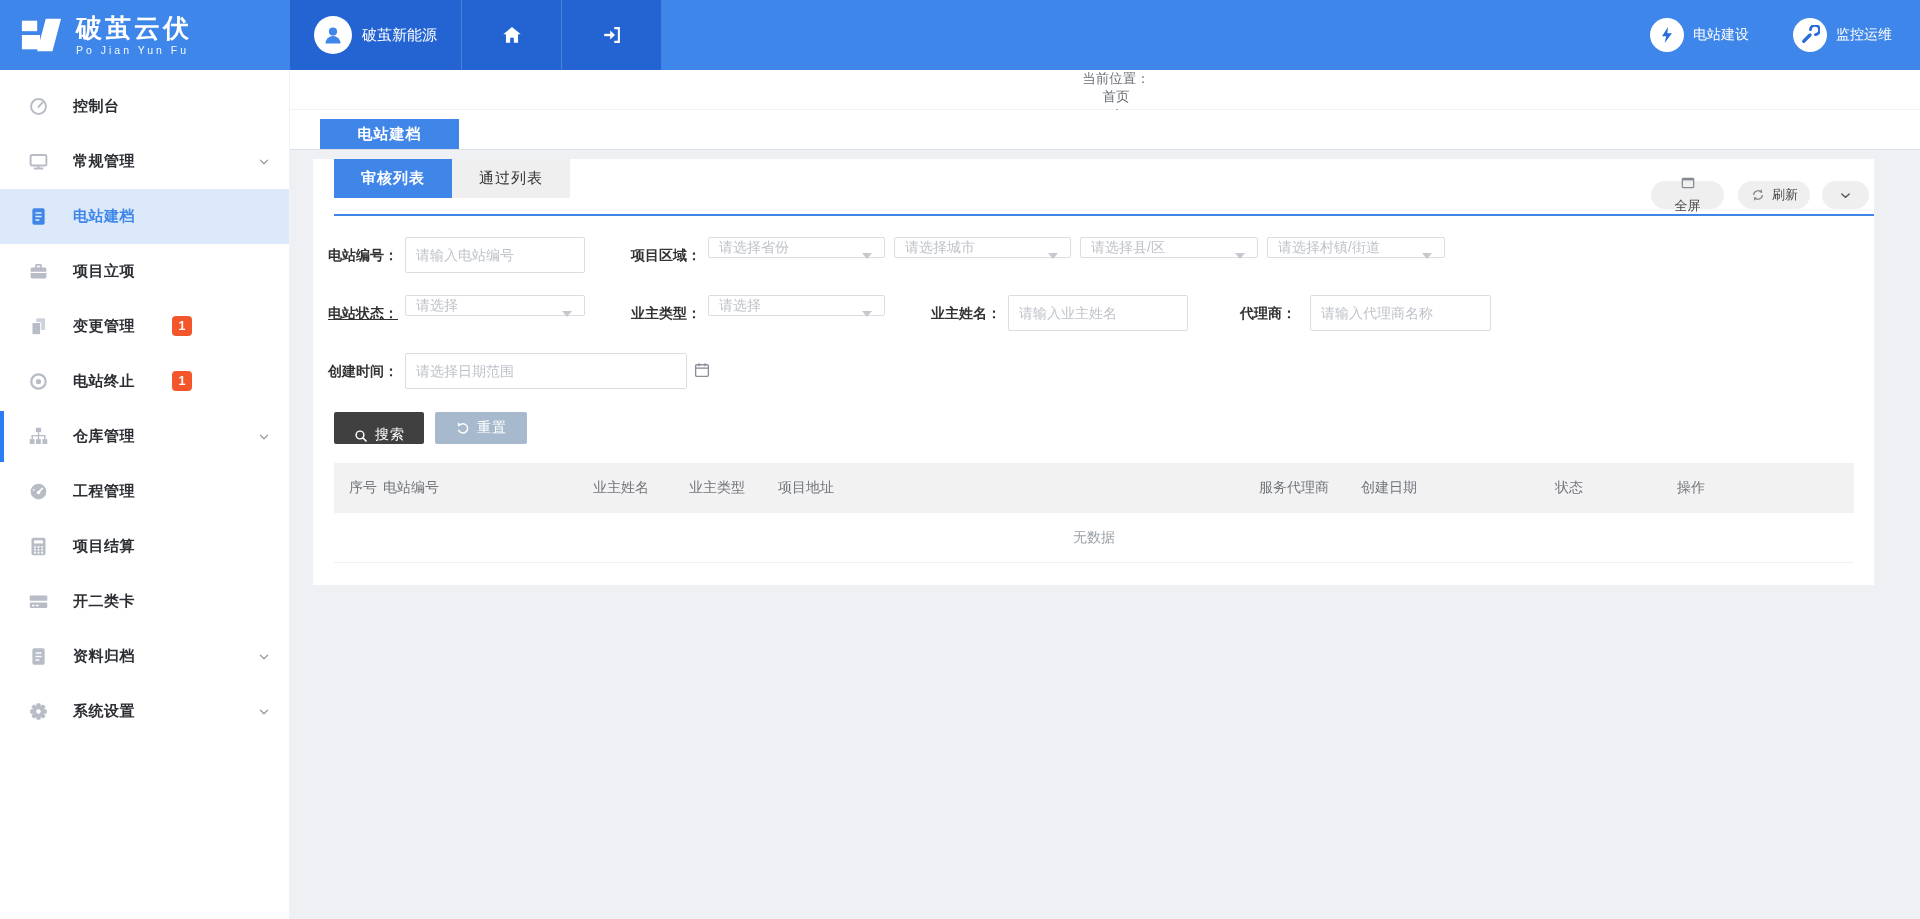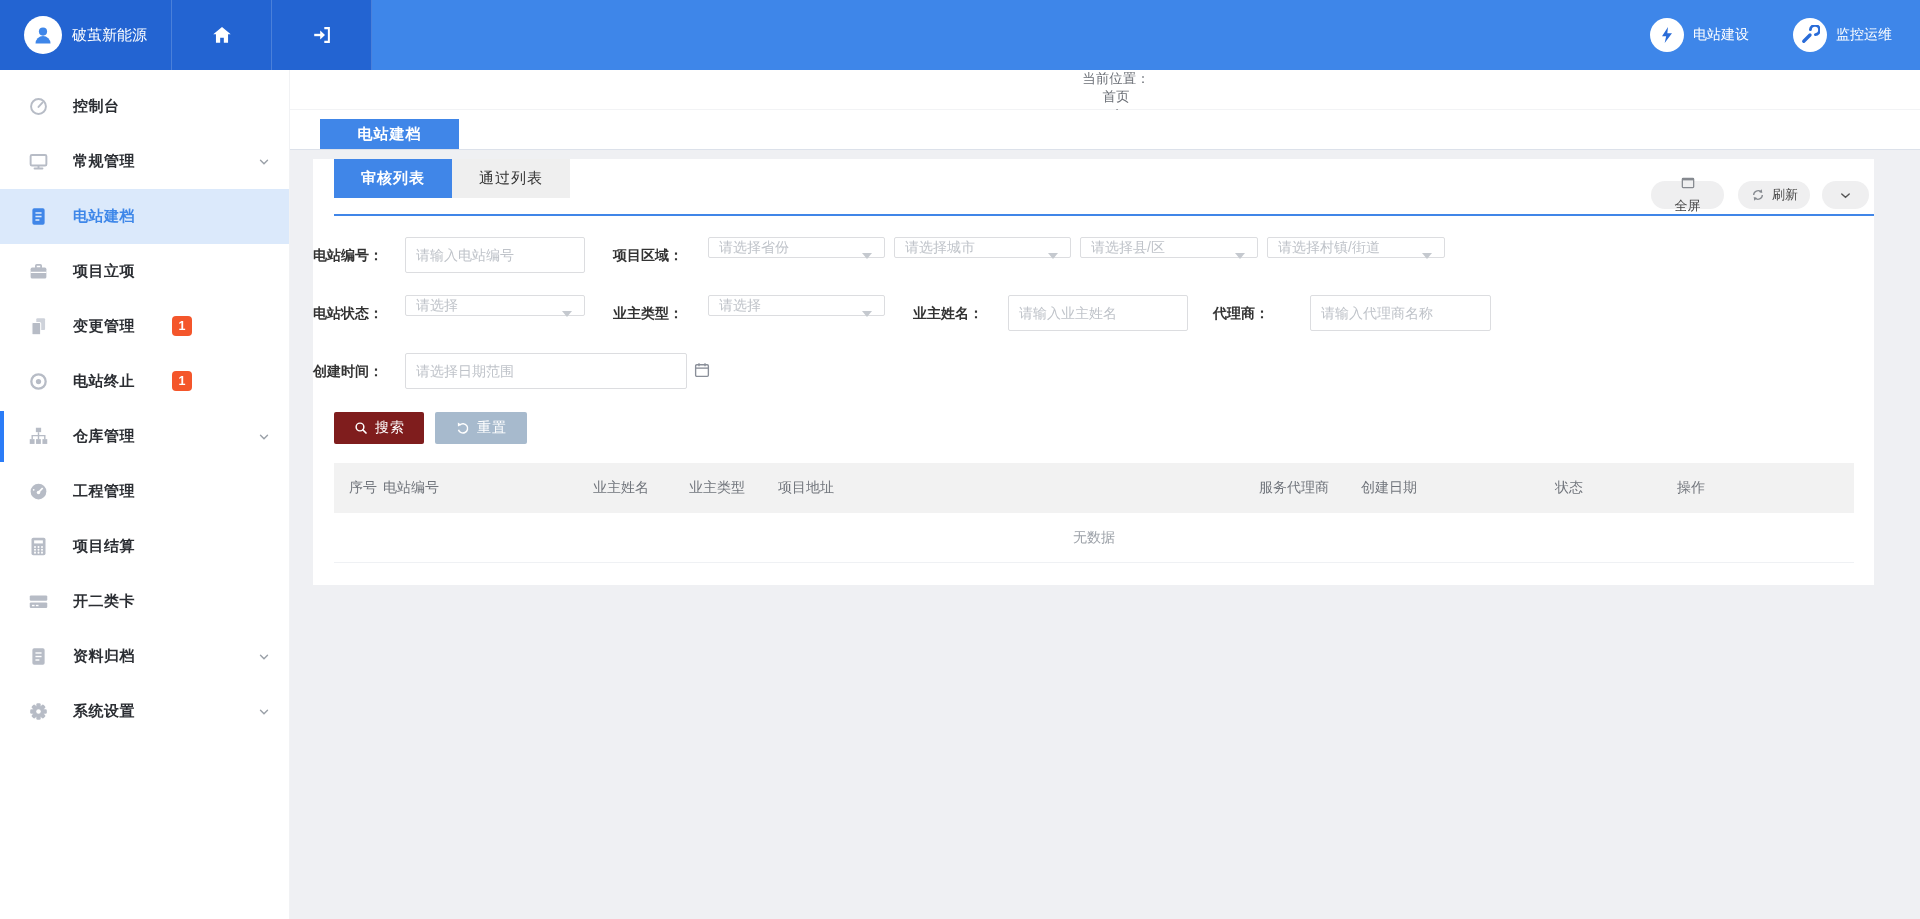--- a/index.html
+++ b/index.html
@@ -49,50 +49,63 @@
      cursor:pointer; letter-spacing:1px; }
   .tab.t0 { left:21px; background:#4086E8; color:#fff; font-weight:bold; }
   .tab.t1 { left:139px; background:#EFEFEF; color:#333; }
   .tab-line { position:absolute; top:55px; left:21px; width:1540px; height:2px; background:#4086E8; }
   .pill { position:absolute; top:22px; height:28px; border-radius:14px; background:#EFEFF0; border:none; display:flex; align-items:center;
      justify-content:center; gap:6px; font-size:13px; color:#454545; cursor:pointer; font-family:inherit; }
   .pill.fullscreen { left:1338px; width:73px;flex-direction:column; }
   .pill.refresh { left:1425px; width:72px; }
   .pill.collapse { left:1509px; width:47px; }
 
-  .flabel { position:absolute; height:36px; line-height:36px; font-size:14px; color:#333; font-weight:600; }
+  .flabel { position:absolute; height:36px; line-height:36px; text-align:right; font-size:14px; color:#333; font-weight:600; }
   .finput { position:absolute; height:36px; border:1px solid #DCDDE0; border-radius:2px; background:#fff; font-size:14px; color:#333;
      padding:0 10px; font-family:inherit; outline:none; }
   .finput::placeholder { color:#BFC3C9; }
   .fselect { position:absolute; height:21px; border:1px solid #DCDDE0; border-radius:2px; background:#fff; display:flex; align-items:center;
      padding:0 26px 0 10px; cursor:pointer; }
   .fselect .ph { font-size:14px; color:#BFC3C9; white-space:nowrap; }
   .fselect .caret { position:absolute; right:12px; top:15px; width:0; height:0;
      border-left:5px solid transparent; border-right:5px solid transparent; border-top:6px solid #C5C9CF; }
   .row1 { top:78px; } .row2 { top:136px; } .row3 { top:194px; }
   .cal-icon { position:absolute; left:380px; top:202px; pointer-events:none; }
 
   .btn { position:absolute; top:253px; height:32px; border:none; border-radius:2px; color:#fff; font-size:14px; display:flex;
      align-items:center; justify-content:center; gap:6px; cursor:pointer; font-family:inherit; letter-spacing:1px; }
-  .btn.search { left:21px; width:90px; background:#7f1d1d; }
+  .btn.search { left:21px; width:90px; background:#404040;align-items:flex-end; }
   .btn.reset { left:122px; width:92px; background:#A7BACD; }
 
   .thead { position:absolute; top:304px; left:21px; width:1520px; height:50px; background:#F2F2F2; display:flex; align-items:center;
      font-size:14px; color:#71757C; padding-left:15px; }
   .thead span { flex:0 0 auto; }
   .c0{width:34px;} .c1{width:210px;} .c2{width:96px;} .c3{width:89px;} .c4{width:481px;} .c5{width:102px;} .c6{width:194px;} .c7{width:122px;} .c8{flex:1;}
   .tempty { position:absolute; top:354px; left:21px; width:1520px; height:50px; display:flex; align-items:center; justify-content:center;
      font-size:14px; color:#9CA1A8; border-bottom:1px solid #EFF1F4; }
 
   svg { display:block; }
 </style>
 </head>
 <body>
 
 <div class="header">
+  <div class="brand">
+    <span>
+      <svg width="46" height="42" viewBox="0 0 48 44">
+        <polygon points="4,7 20,7 20,18 4,18" fill="#fff"></polygon>
+        <polygon points="4,22 23,22 23,37 4,37" fill="#fff"></polygon>
+        <polygon points="29,5 45,5 36,39 20,39" fill="#fff"></polygon>
+      </svg>
+    </span>
+    <div class="brand-txt">
+      <div class="brand-title">破茧云伏</div>
+      <div class="brand-sub">Po Jian Yun Fu</div>
+    </div>
+  </div>
 
   <div class="nav-dark">
     <div class="nav-sec nav-company">
       <span class="avatar-circle">
         <svg width="24" height="24" viewBox="0 0 24 24">
           <circle cx="12" cy="8.6" r="4.1" fill="#3E86E9"></circle>
           <path d="M4.5 20.5a7.5 7.5 0 0 1 15 0 Z" fill="#3E86E9"></path>
         </svg>
       </span>
       <span class="company-name">破茧新能源</span>
@@ -376,21 +389,21 @@
         </div>
         <div class="fselect row1" style="left:767px;width:178px;">
           <span class="ph">请选择县/区</span>
             <span class="caret"></span>
         </div>
         <div class="fselect row1" style="left:954px;width:178px;">
           <span class="ph">请选择村镇/街道</span>
             <span class="caret"></span>
         </div>
 
-        <div class="flabel row2" style="left:0;width:85px;">电站状态：</div>
+        <div class="flabel row2" style="left:0;width:85px;text-decoration:underline;">电站状态：</div>
         <div class="fselect row2" style="left:92px;width:180px;">
           <span class="ph">请选择</span>
             <span class="caret"></span>
         </div>
         <div class="flabel row2" style="left:300px;width:88px;">业主类型：</div>
         <div class="fselect row2" style="left:395px;width:177px;">
           <span class="ph">请选择</span>
             <span class="caret"></span>
         </div>
         <div class="flabel row2" style="left:600px;width:88px;">业主姓名：</div>

